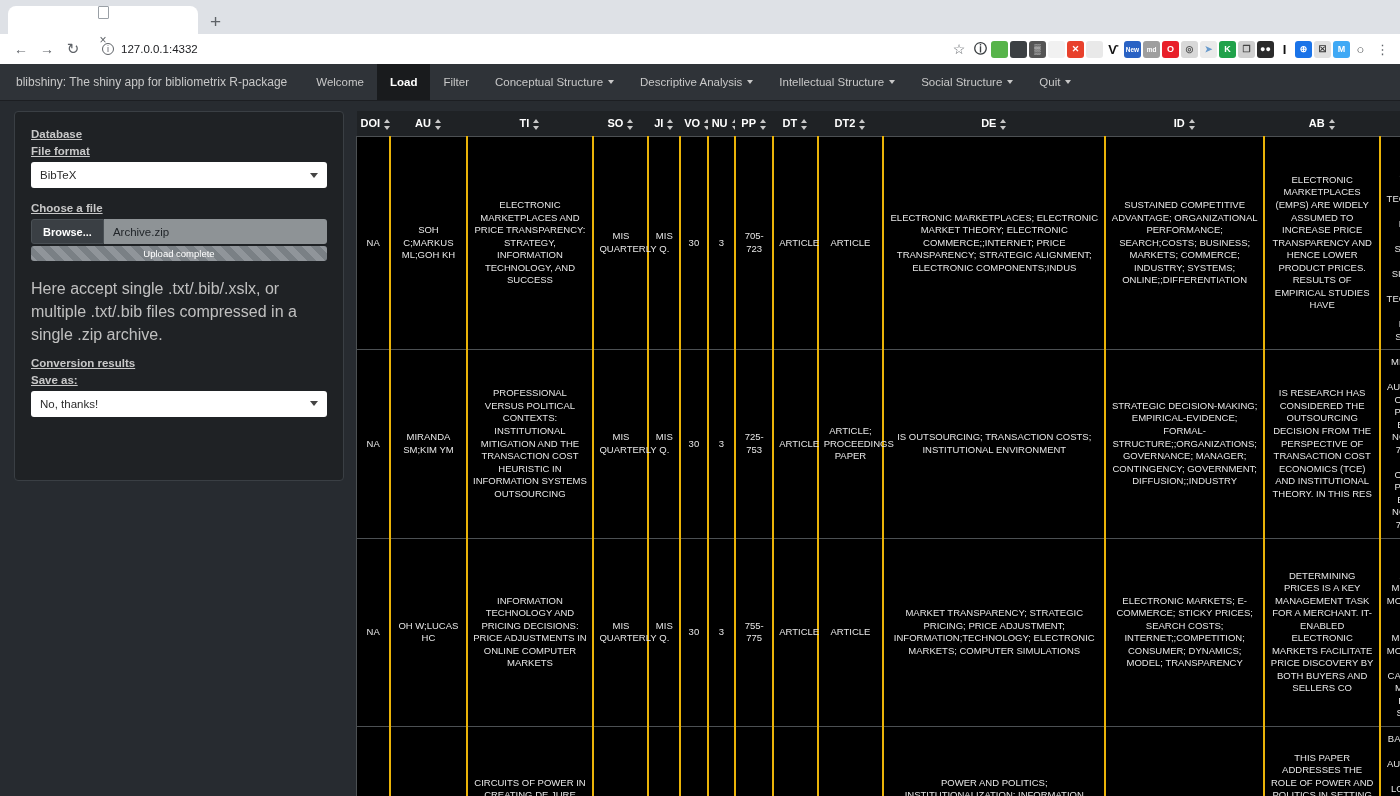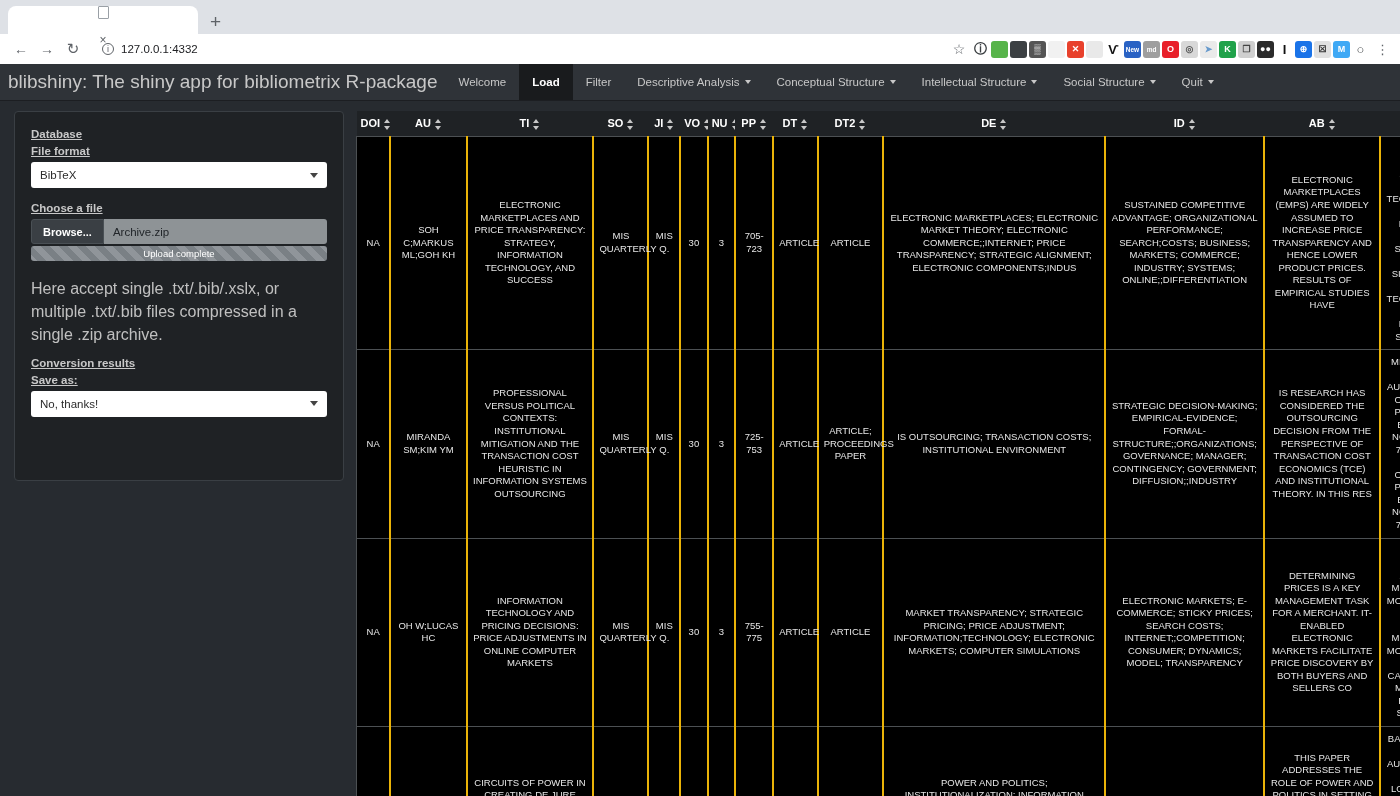--- a/index.html
+++ b/index.html
@@ -55,22 +55,22 @@
   .ext.plain { color: #3c4043; background: transparent; font-size: 13px; }
   .kebab { font-size: 13px; color: #5f6368; padding: 0 3px; }
 
   
   .app { width: 1400px; height: 738px; background: #272b30; position: relative; }
   .navbar {
     height: 37px; background: #2f3338; display: flex; align-items: stretch;
     border-bottom: 1px solid #1c1e22;
   }
   .brand {
-    display: flex; align-items: center; padding: 0 8px;
-    color: #c8c8c8; font-size: 19px; white-space: nowrap;
+    display: flex; align-items: center; padding: 0 16px;
+    color: #c8c8c8; font-size: 12px; white-space: nowrap;
   }
   .navitem {
     display: flex; align-items: center; padding: 0 13px;
     color: #c8c8c8; font-size: 11.5px; white-space: nowrap;
   }
   .navitem.active { background: #191b1d; color: #fff; font-weight: bold; }
   .caret {
     display: inline-block; margin-left: 5px;
     border-left: 3.5px solid transparent; border-right: 3.5px solid transparent;
     border-top: 4px solid #c8c8c8;
@@ -230,25 +230,25 @@
         <div class="navitem">
           <span>Welcome</span>
         </div>
         <div class="navitem active">
           <span>Load</span>
         </div>
         <div class="navitem">
           <span>Filter</span>
         </div>
         <div class="navitem">
+          <span>Conceptual Structure</span>
+          <span class="caret"></span>
+        </div>
+        <div class="navitem">
           <span>Descriptive Analysis</span>
-          <span class="caret"></span>
-        </div>
-        <div class="navitem">
-          <span>Conceptual Structure</span>
           <span class="caret"></span>
         </div>
         <div class="navitem">
           <span>Intellectual Structure</span>
           <span class="caret"></span>
         </div>
         <div class="navitem">
           <span>Social Structure</span>
           <span class="caret"></span>
         </div>

